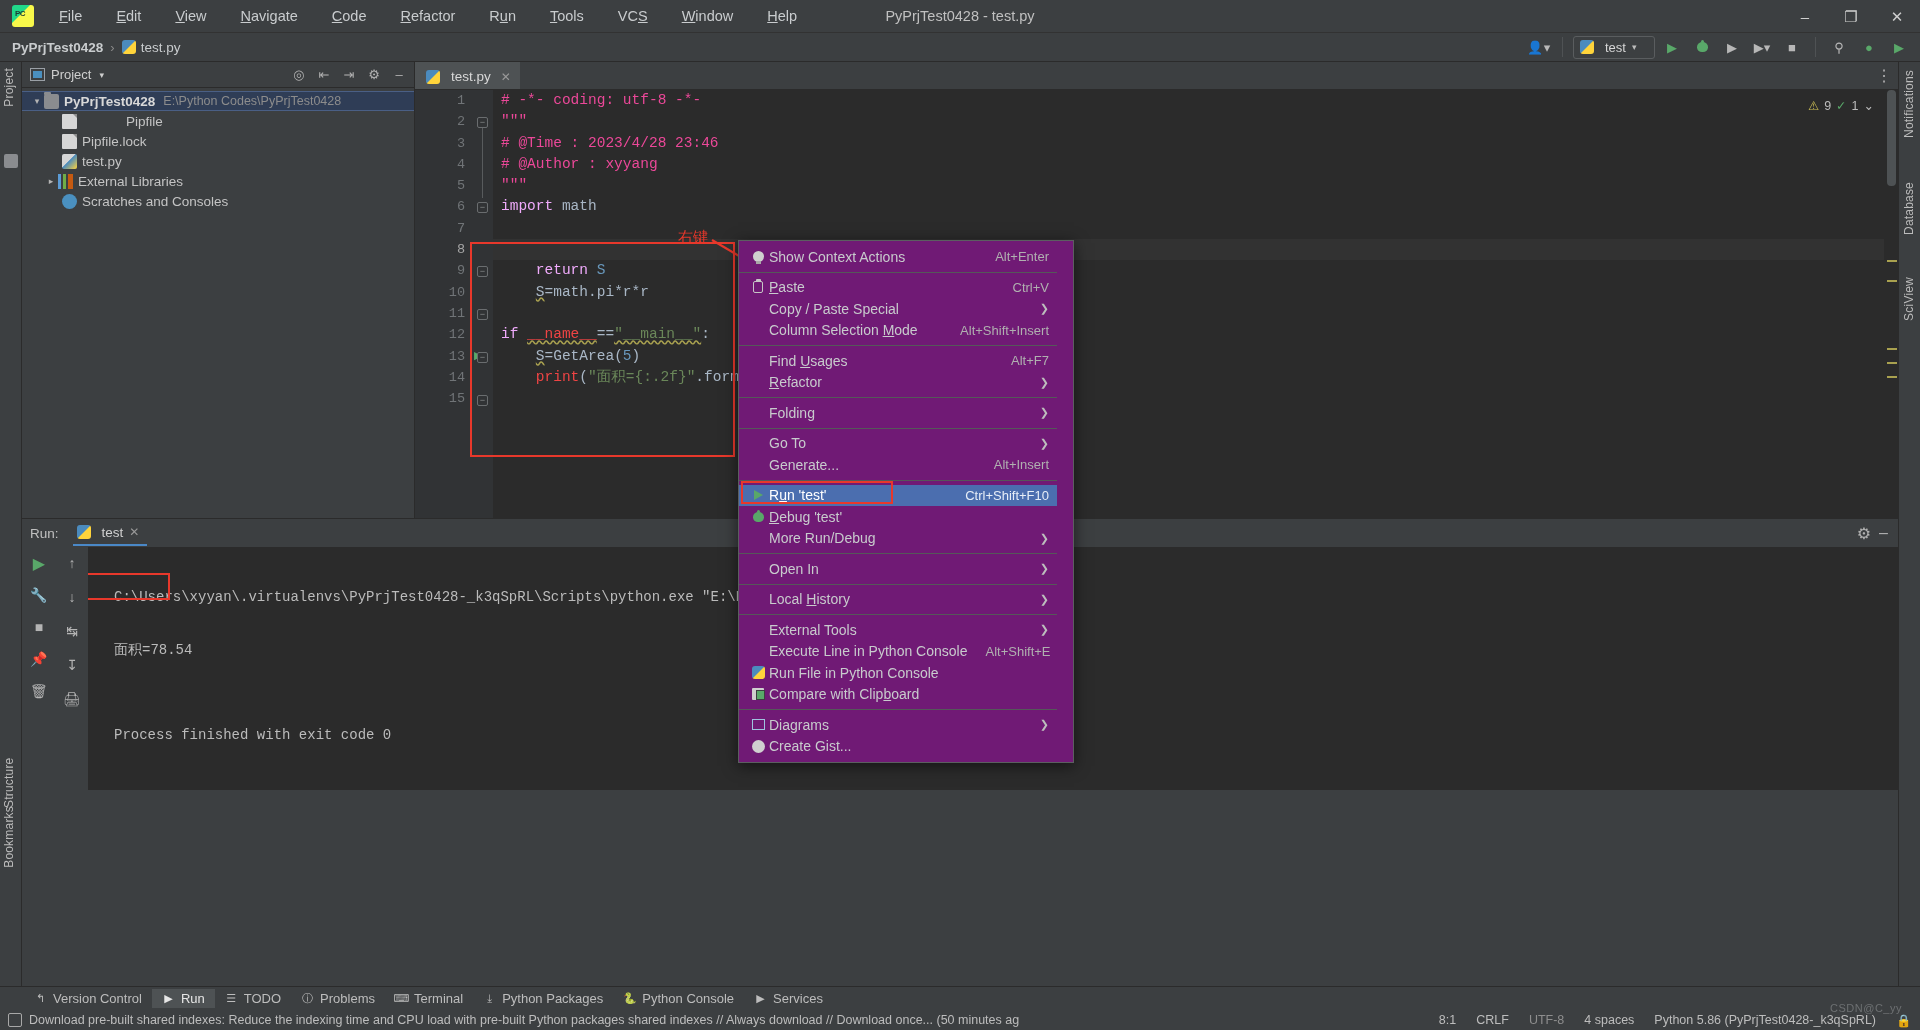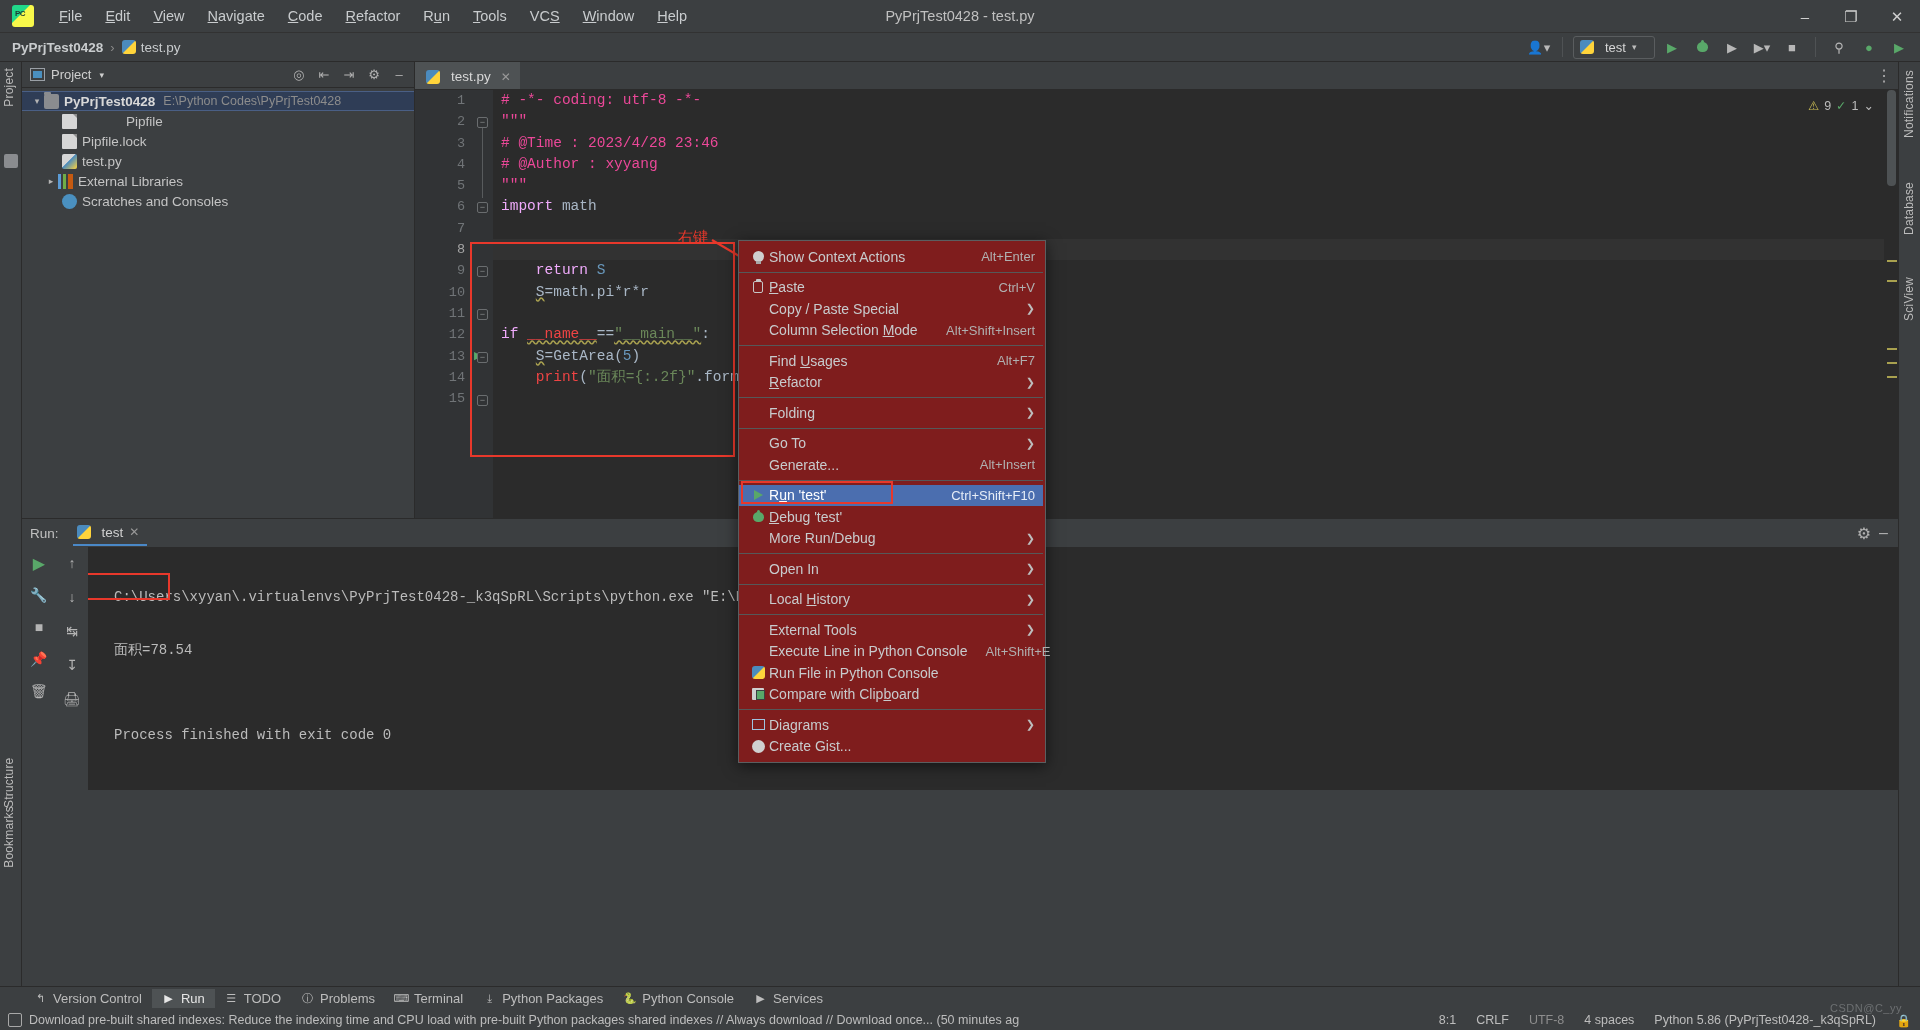--- a/index.html
+++ b/index.html
@@ -20,21 +20,21 @@
   }
   .pc-logo {
     width: 22px; height: 22px; margin-left: 12px; margin-right: 14px;
     background: linear-gradient(135deg,#21d789 0%,#21d789 40%,#f8f84a 42%,#f8f84a 100%);
     border-radius: 3px; position: relative; flex: 0 0 auto;
   }
   .pc-logo::after {
     content: "PC"; position: absolute; left: 3px; top: 4px;
     font-size: 8px; font-weight: bold; color: #1d3b33; letter-spacing: -0.5px;
   }
-  .menubar { display: flex; align-items: flex-start; gap: 1px; }
+  .menubar { display: flex; align-items: flex-start; gap: 12px; }
   .menubar .mi {
     font-size: 14.5px; color: #c9ccce; padding: 4px 11px; cursor: default;
     white-space: nowrap;
   }
   .menubar .mi u { text-decoration: underline; }
   .win-title {
     position: absolute; left: 0; right: 0; text-align: center;
     font-size: 14.5px; color: #c0c0c0; pointer-events: none;
   }
   .win-btns { position: absolute; right: 0; top: 0; height: 33px; display: flex; }
@@ -200,23 +200,23 @@
   .console {
     position: absolute; left: 66px; top: 28px; right: 0; bottom: 0;
     background: #2b2b2b; font-family: "Liberation Mono", monospace; font-size: 14px;
     color: #bbbbbb; padding: 8px 0 0 26px; overflow: hidden; white-space: pre;
   }
   .cout { line-height: 21px; }
   .redbox-out { position: absolute; border: 2px solid #e8382b; }
 
   
   .ctxmenu {
-    position: absolute; left: 738px; top: 240px; width: 308px;
-    background: #7f1d1d; border: 1px solid #5b5e60;
-    box-shadow: 0 3px 14px rgba(0,0,0,0.55); z-index: 50; padding: 5px 2px 5px 0;
+    position: absolute; left: 738px; top: 240px; width: 336px;
+    background: #701a75; border: 1px solid #5b5e60;
+    box-shadow: 0 3px 14px rgba(0,0,0,0.55); z-index: 50; padding: 5px 16px 5px 0;
     font-size: 14px;
   }
   .cmi { height: 21.5px; display: flex; align-items: center; padding: 0 8px 0 8px; color: #c8cbcd; white-space: nowrap;}
   .cmi .cmi-ico { width: 22px; display: flex; align-items: center; justify-content: center; flex: 0 0 auto; }
   .cmi .cmi-label { flex: 1 1 auto; }
   .cmi .cmi-key { color: #b0b0b0; font-size: 13px; margin-left: 18px; }
   .cmi .cmi-sub { color: #bdbdbd; font-size: 11px; margin-left: 12px; }
   .cmi.sel { background: #4b6eaf; color: #ffffff; }
   .cmi.sel .cmi-key { color: #e6edf7; }
   .cmsep { height: 1px; background: #555859; margin: 4px 0; }

